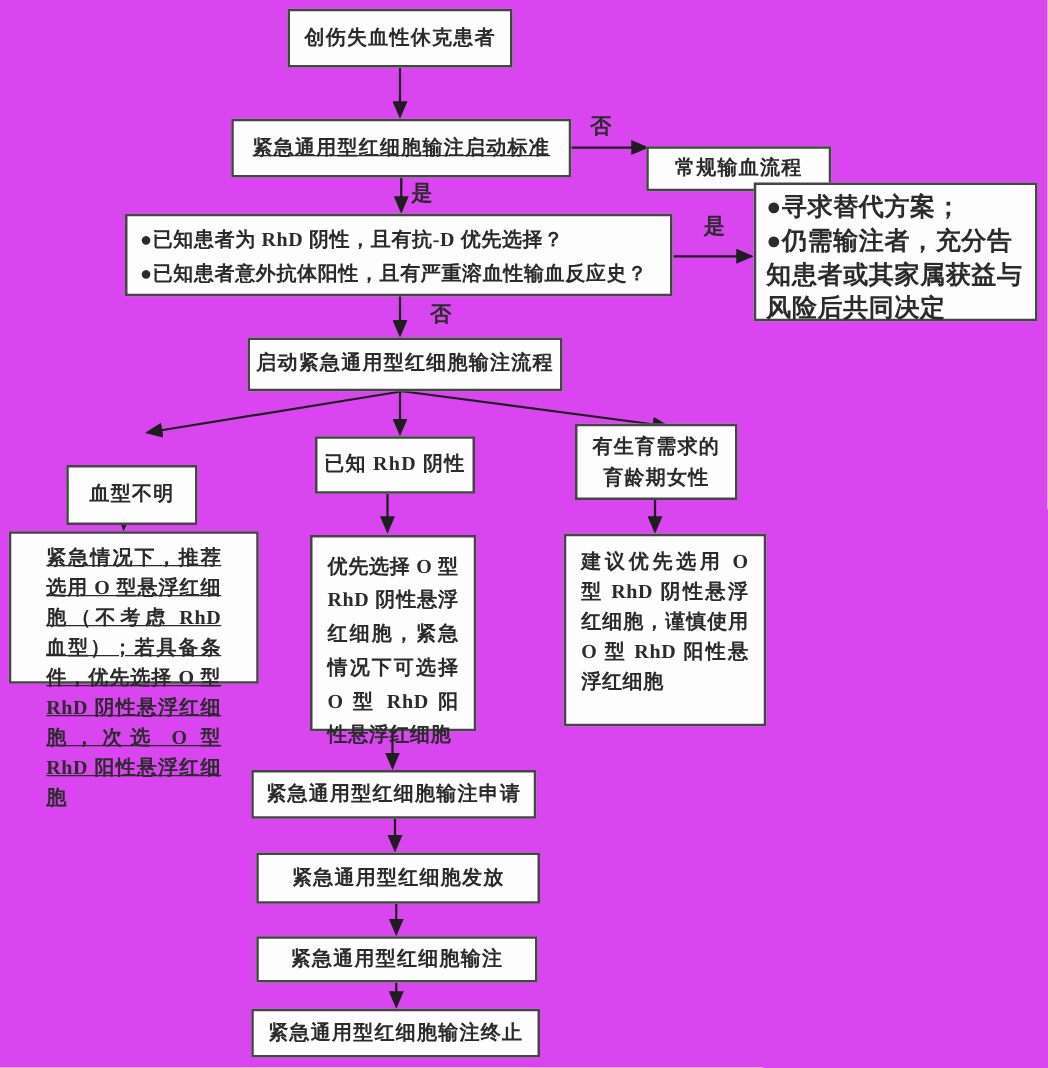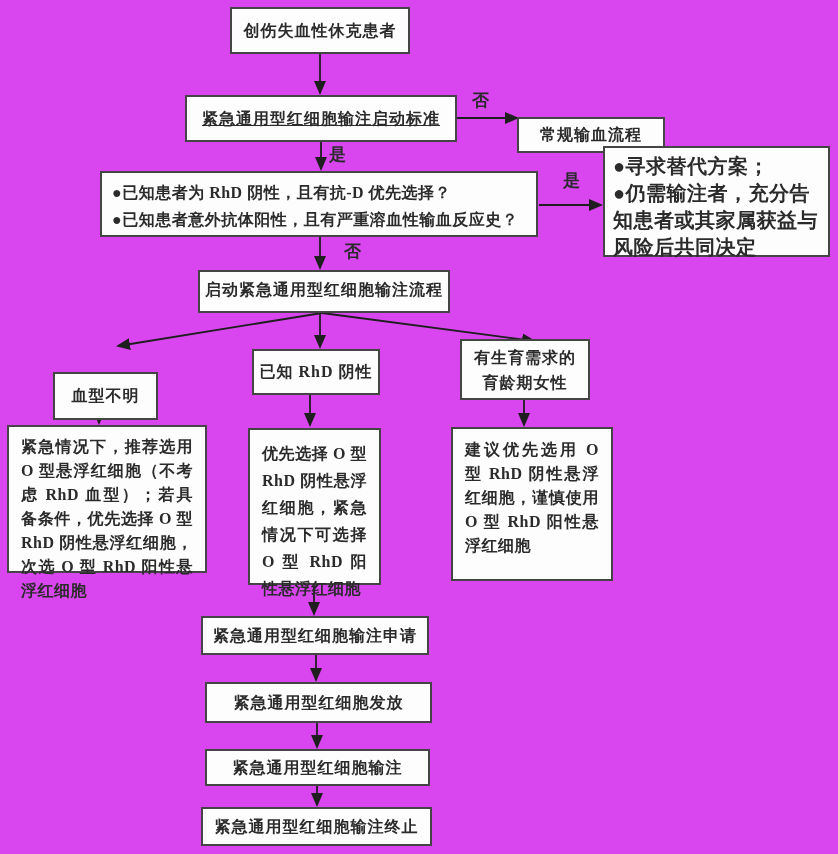--- a/index.html
+++ b/index.html
@@ -90,21 +90,21 @@
   </div>
 
   <div class="box" style="left:198px;top:270px;width:252px;height:43px;font-family:Liberation Mono, monospace;">启动紧急通用型红细胞输注流程</div>
 
   <div class="box" style="left:53px;top:348px;width:105px;height:48px;margin-top:24px;">血型不明</div>
 
   <div class="box" style="left:252px;top:349px;width:128px;height:46px;">已知 RhD 阴性</div>
 
   <div class="box" style="left:460px;top:339px;width:130px;height:61px;padding:0 12px;line-height:25px;">有生育需求的育龄期女性</div>
 
-  <div class="box justify" style="left:7px;top:425px;width:200px;height:148px;padding:8px 12px;line-height:24px;">紧急情况下，推荐选用 O 型悬浮红细胞（不考虑 RhD 血型）；若具备条件，优先选择 O 型 RhD 阴性悬浮红细胞，次选 O 型 RhD 阳性悬浮红细胞</div>
+  <div class="box justify" style="left:7px;top:425px;width:200px;height:122px;padding:8px 28px;line-height:24px;text-decoration:underline;">紧急情况下，推荐选用 O 型悬浮红细胞（不考虑 RhD 血型）；若具备条件，优先选择 O 型 RhD 阴性悬浮红细胞，次选 O 型 RhD 阳性悬浮红细胞</div>
 
   <div class="box justify" style="left:248px;top:428px;width:133px;height:157px;padding:10px 12px;line-height:27px;">优先选择 O 型 RhD 阴性悬浮红细胞，紧急情况下可选择 O 型 RhD 阳性悬浮红细胞</div>
 
   <div class="box justify" style="left:451px;top:427px;width:162px;height:154px;padding:9px 12px;line-height:24px;">建议优先选用 O 型 RhD 阴性悬浮红细胞，谨慎使用 O 型 RhD 阳性悬浮红细胞</div>
 
   <div class="box" style="left:201px;top:616px;width:228px;height:39px;">紧急通用型红细胞输注申请</div>
 
   <div class="box" style="left:205px;top:682px;width:227px;height:41px;">紧急通用型红细胞发放</div>
 
   <div class="box" style="left:205px;top:749px;width:225px;height:37px;">紧急通用型红细胞输注</div>

